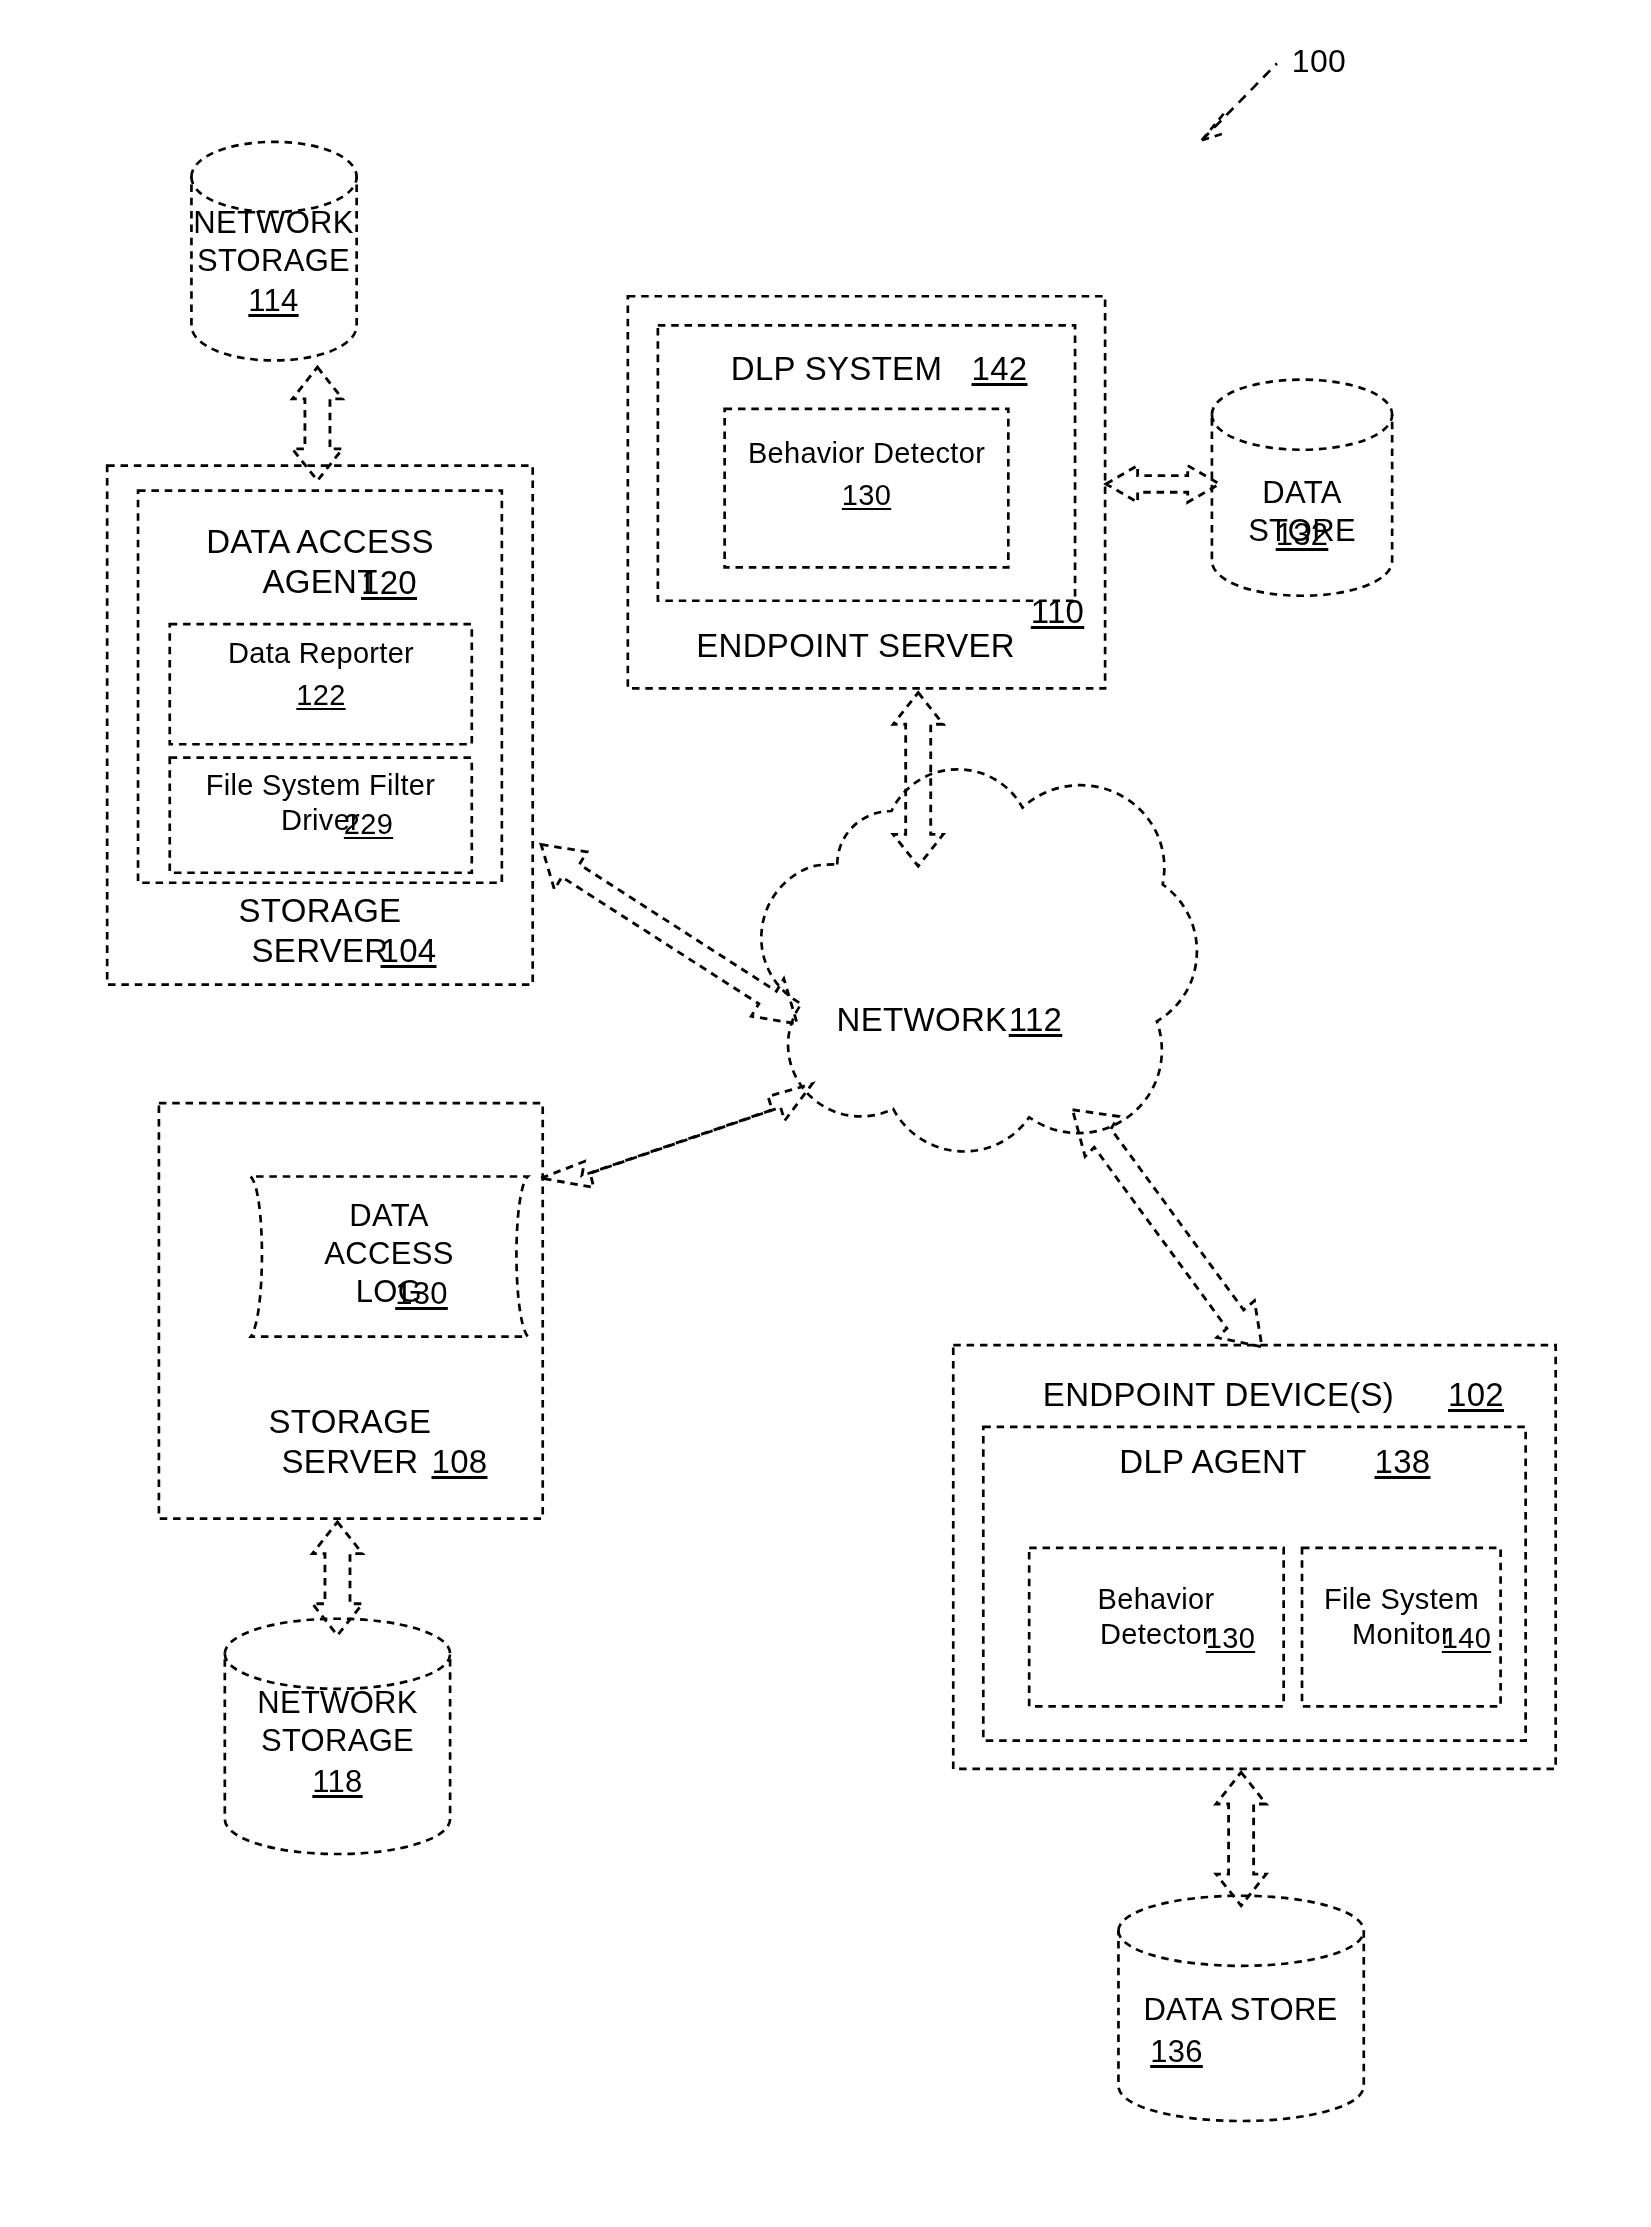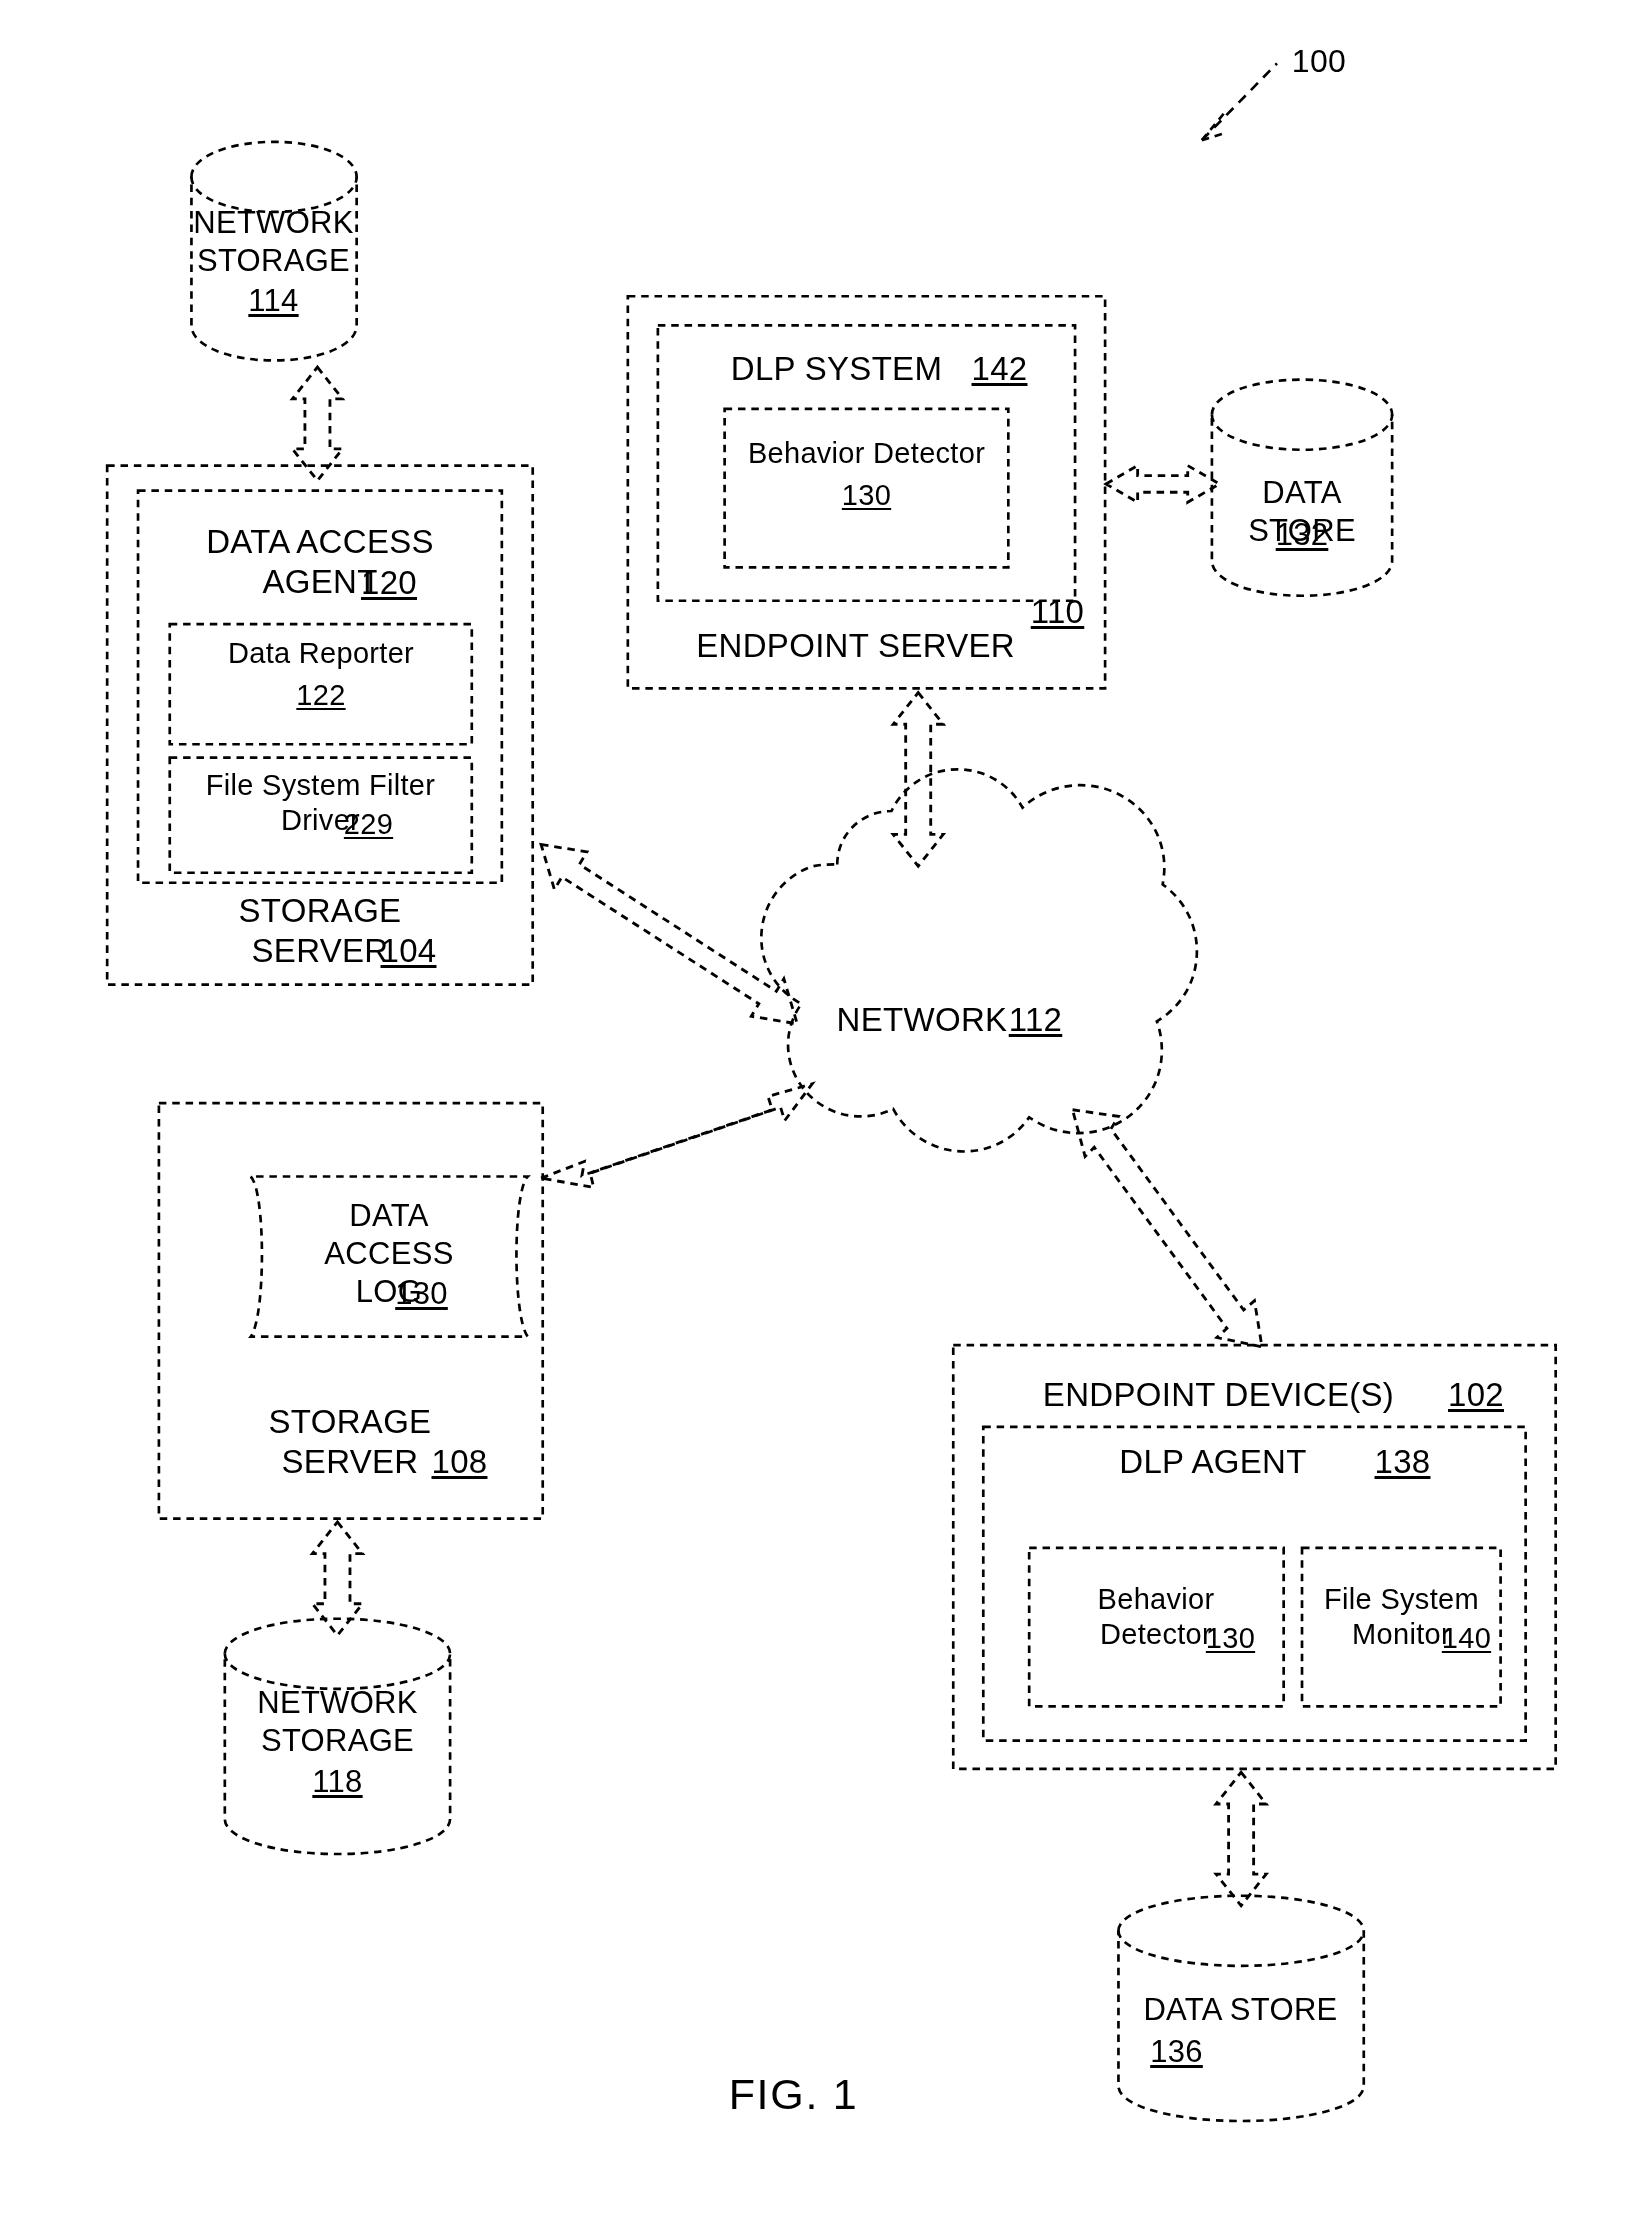--- a/index.html
+++ b/index.html
@@ -258,16 +258,15 @@
 Detector</div>
   <div class="lbl t-mixed u" style="left:1193px; top:1621px; width:75px;">130</div>
 
   <div class="lbl t-mixed" style="left:1304px; top:1582px; width:195px;">File System
 Monitor</div>
   <div class="lbl t-mixed u" style="left:1429px; top:1621px; width:75px;">140</div>
 
   <div class="lbl t-caps" style="left:1118px; top:1991px; width:245px;">DATA STORE</div>
   <div class="lbl t-caps u" style="left:1054px; top:2033px; width:245px;">136</div>
 
-  <div class="lbl t-fig" style="left:618px; top:2068px; width:351px;">FIG. 1</div>
 
 </div>
 
 
 </body></html>

